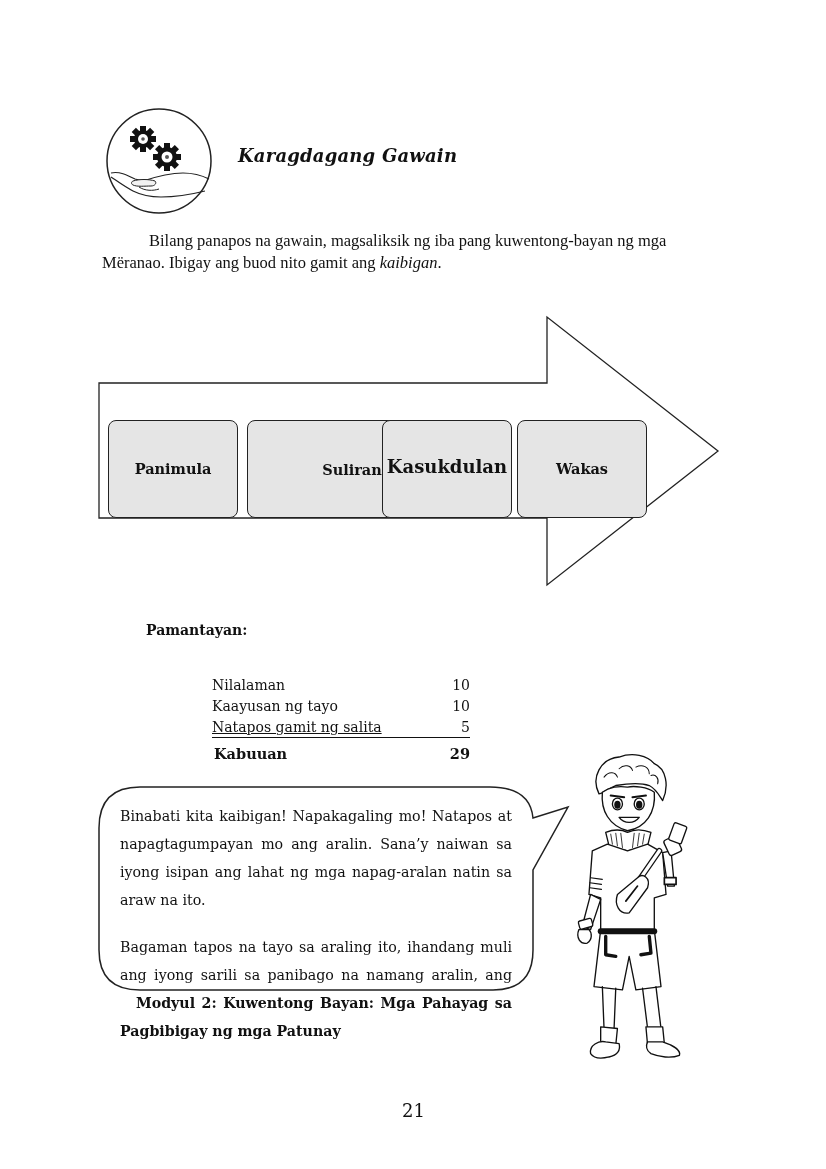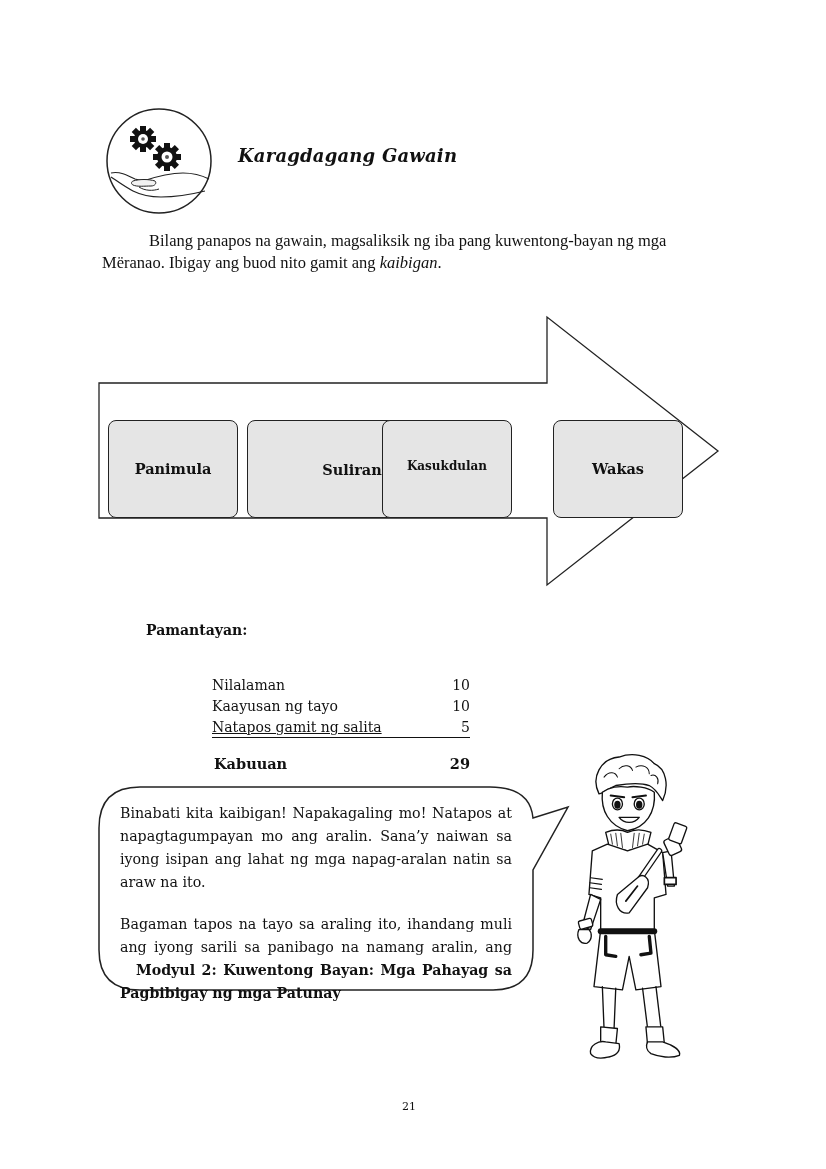--- a/index.html
+++ b/index.html
@@ -18,45 +18,45 @@
     #instr .indent { display: inline-block; width: 47px; }
 
     
     #flow-svg { left: 0; top: 0; width: 826px; height: 1169px; pointer-events: none; }
     .flow-box { position: absolute; top: 420px; width: 128px; height: 96px; border: 1.3px solid #222;
                 border-radius: 8px; background: #e5e5e5; display: flex; align-items: center; justify-content: center;
                 font-family: "DejaVu Serif", serif; font-weight: bold; font-size: 14.5px; }
     .flow-box span { display: block; }
     #box-0 { left: 108px; } #box-0 span { margin-top: -2px; }
     #box-1 { left: 247px; padding-left: 48px; }
-    #box-2 { left: 382px; } #box-2 span { font-size: 12px; margin-top: -6px; }
-    #box-3 { left: 517px; margin-left: 36px; } #box-3 span { margin-top: -2px; }
+    #box-2 { left: 382px; } #box-2 span { font-size: 18px; margin-top: -6px; }
+    #box-3 { left: 517px; } #box-3 span { margin-top: -2px; }
 
     
     #rubric-title { left: 110px; top: 622px; font-family: "DejaVu Serif", serif; font-weight: bold; font-size: 14px; margin-left: 36px; }
     #rubric { left: 212px; top: 675px; width: 258px; font-family: "DejaVu Serif", serif; font-size: 14px; }
     .r-row { display: flex; justify-content: space-between; height: 21px; line-height: 21px; }
     .r-row.underline { border-bottom: 1.3px solid #111; height: 19.5px; }
     .r-row.underline .r-label { text-decoration: underline; }
-    .r-row.total { font-weight: bold; font-size: 14.5px; margin-top: 15px; text-align: right; }
+    .r-row.total { font-weight: bold; font-size: 14.5px; margin-top: 5px; text-align: right; }
     .r-row.total .r-label { padding-left: 2px; }
 
     
     #bubble-svg { left: 0; top: 0; width: 826px; height: 1169px; pointer-events: none; }
     #bubble-text { left: 120px; top: 802px; width: 392px; font-family: "DejaVu Serif", serif; font-size: 14.2px;
-                   line-height: 23px; text-align: justify; }
+                   line-height: 28px; text-align: justify; }
     #bubble-text p { margin: 0; }
     #bubble-text p + p { margin-top: 19px; }
     #bubble-text b { font-weight: bold; margin-left: 16px; }
 
     
     #character { left: 540px; top: 752px; width: 180px; height: 310px; }
 
     
-    #page-num { left: 402px; top: 1100px; font-family: "DejaVu Serif", serif; font-size: 11px; }
+    #page-num { left: 402px; top: 1100px; font-family: "DejaVu Serif", serif; font-size: 18px; }
   </style>
 </head>
 <body>
 
 <div class="abs" id="logo">
   <svg width="110" height="110" viewBox="0 0 110 110">
     <circle cx="54" cy="54" r="52" fill="#fff" stroke="#222" stroke-width="1.5"></circle>
 
     <g transform="translate(38,32)">
       <g fill="#111">

